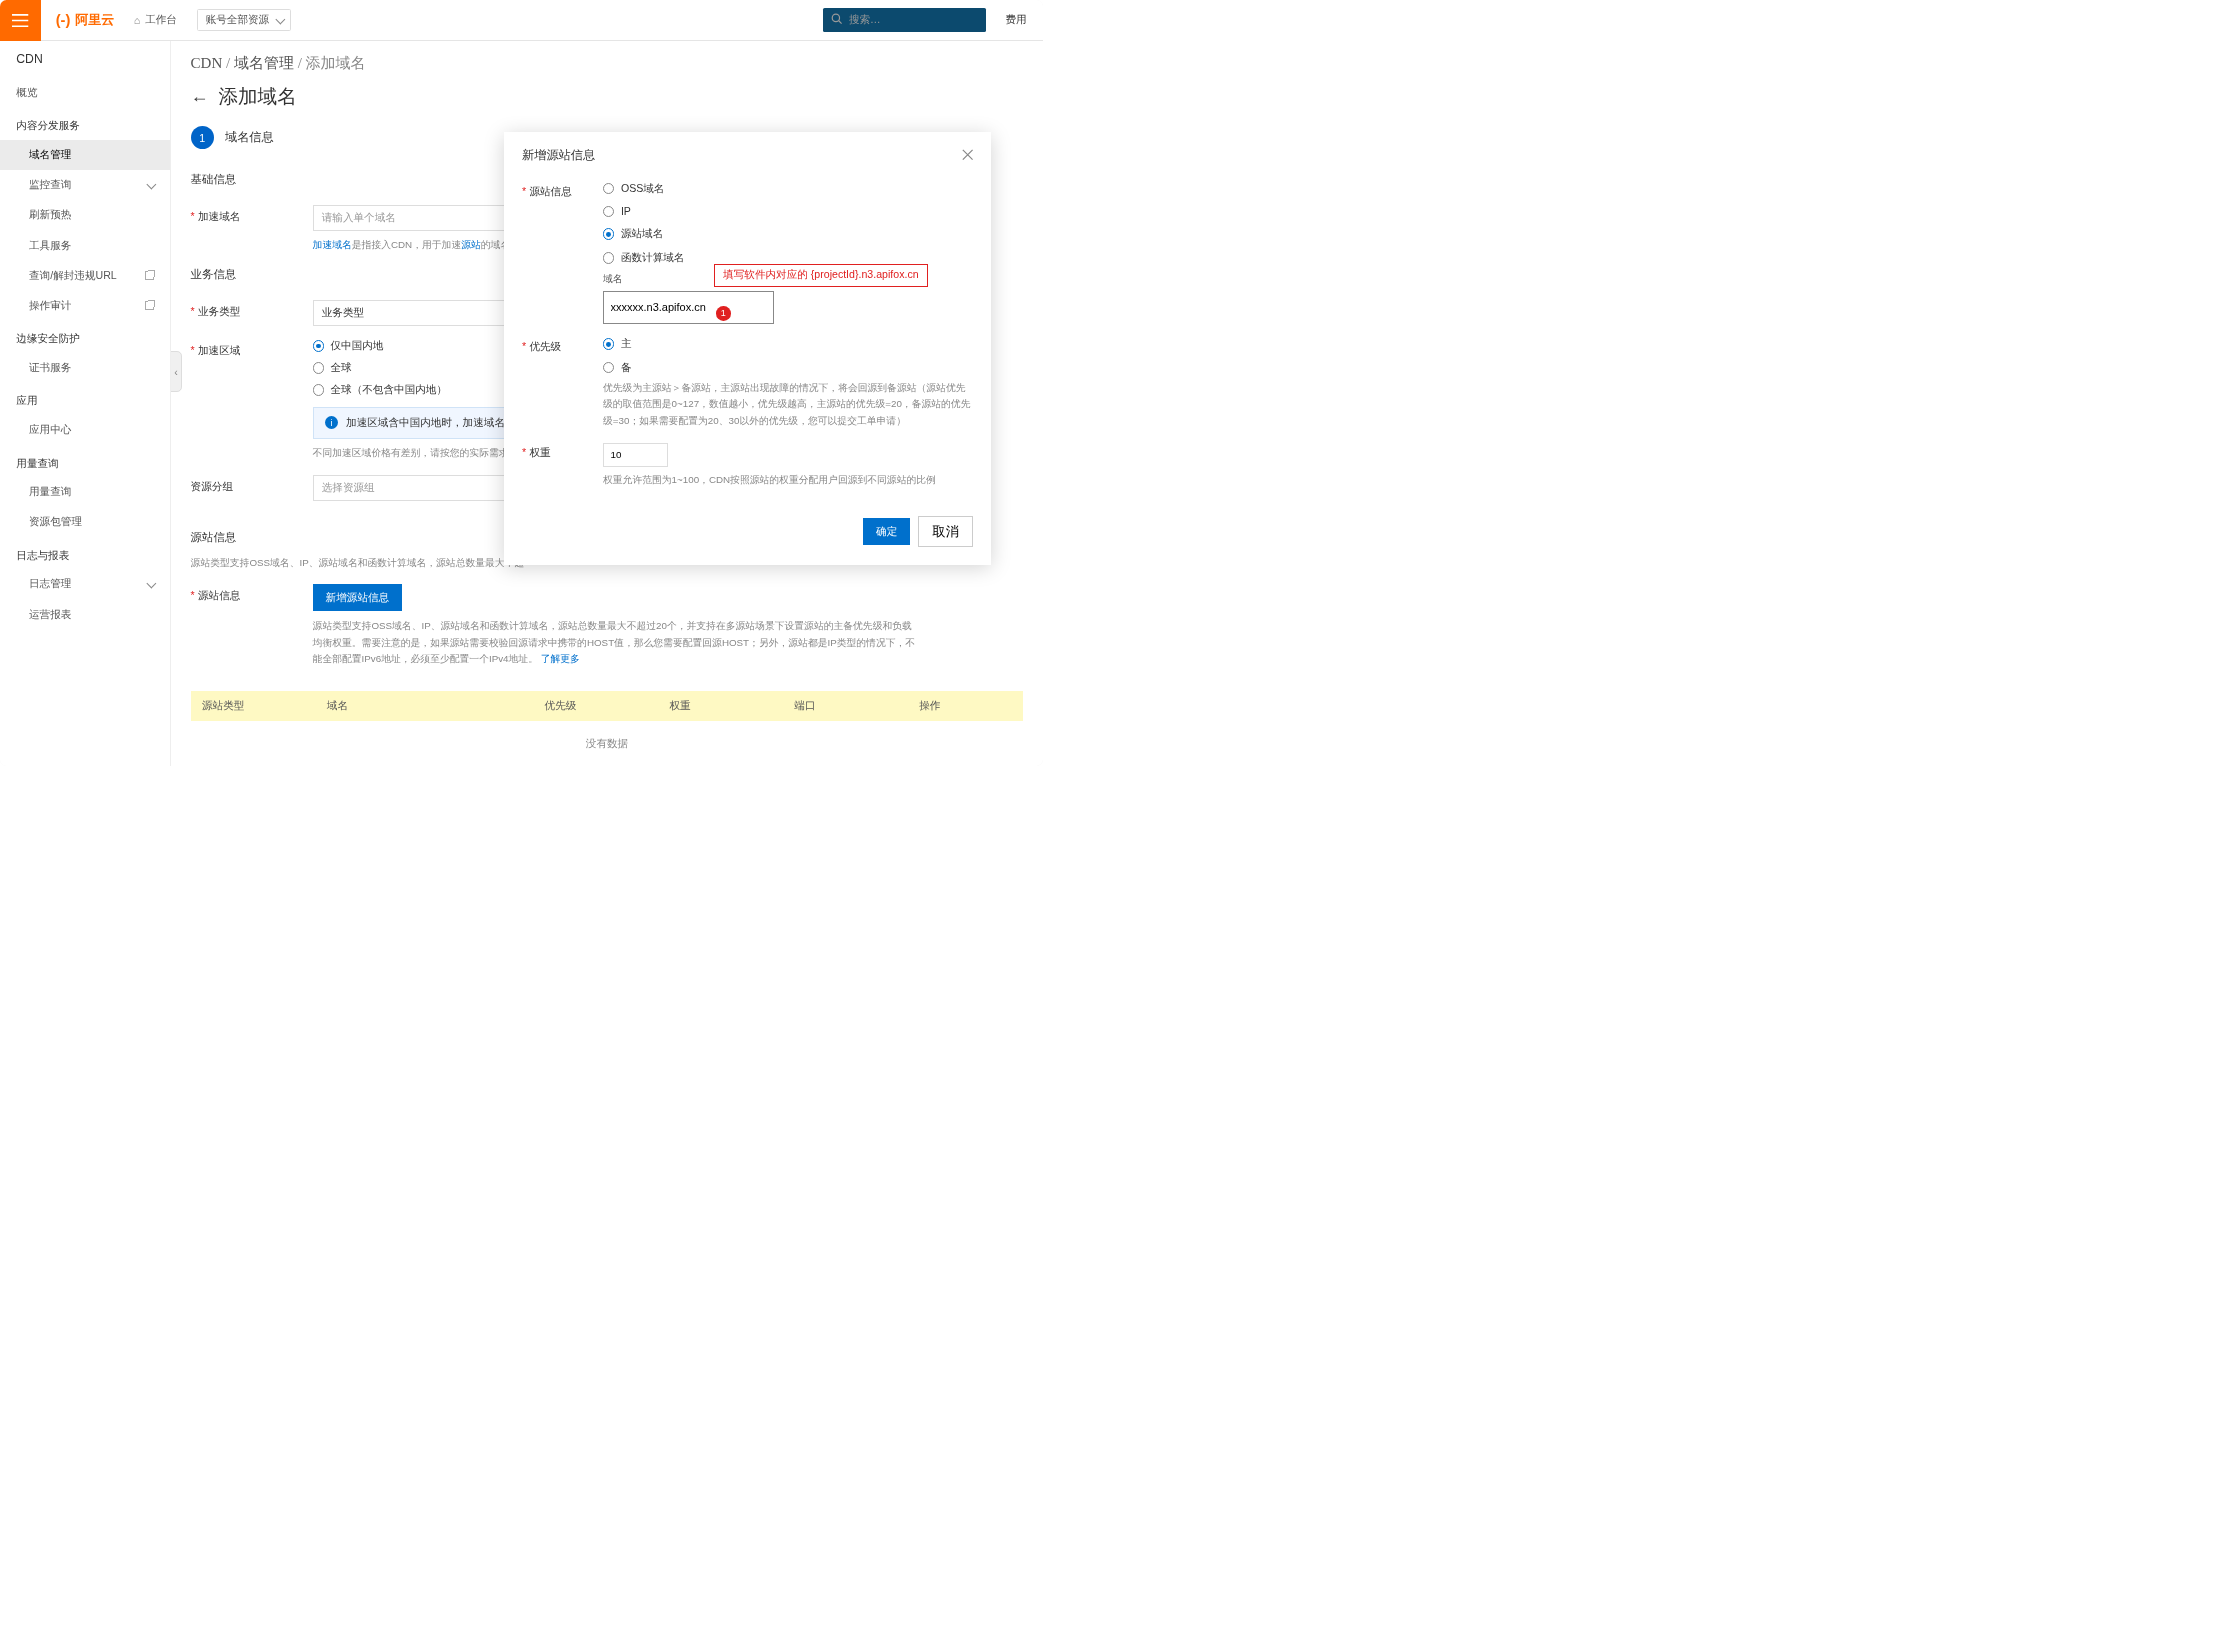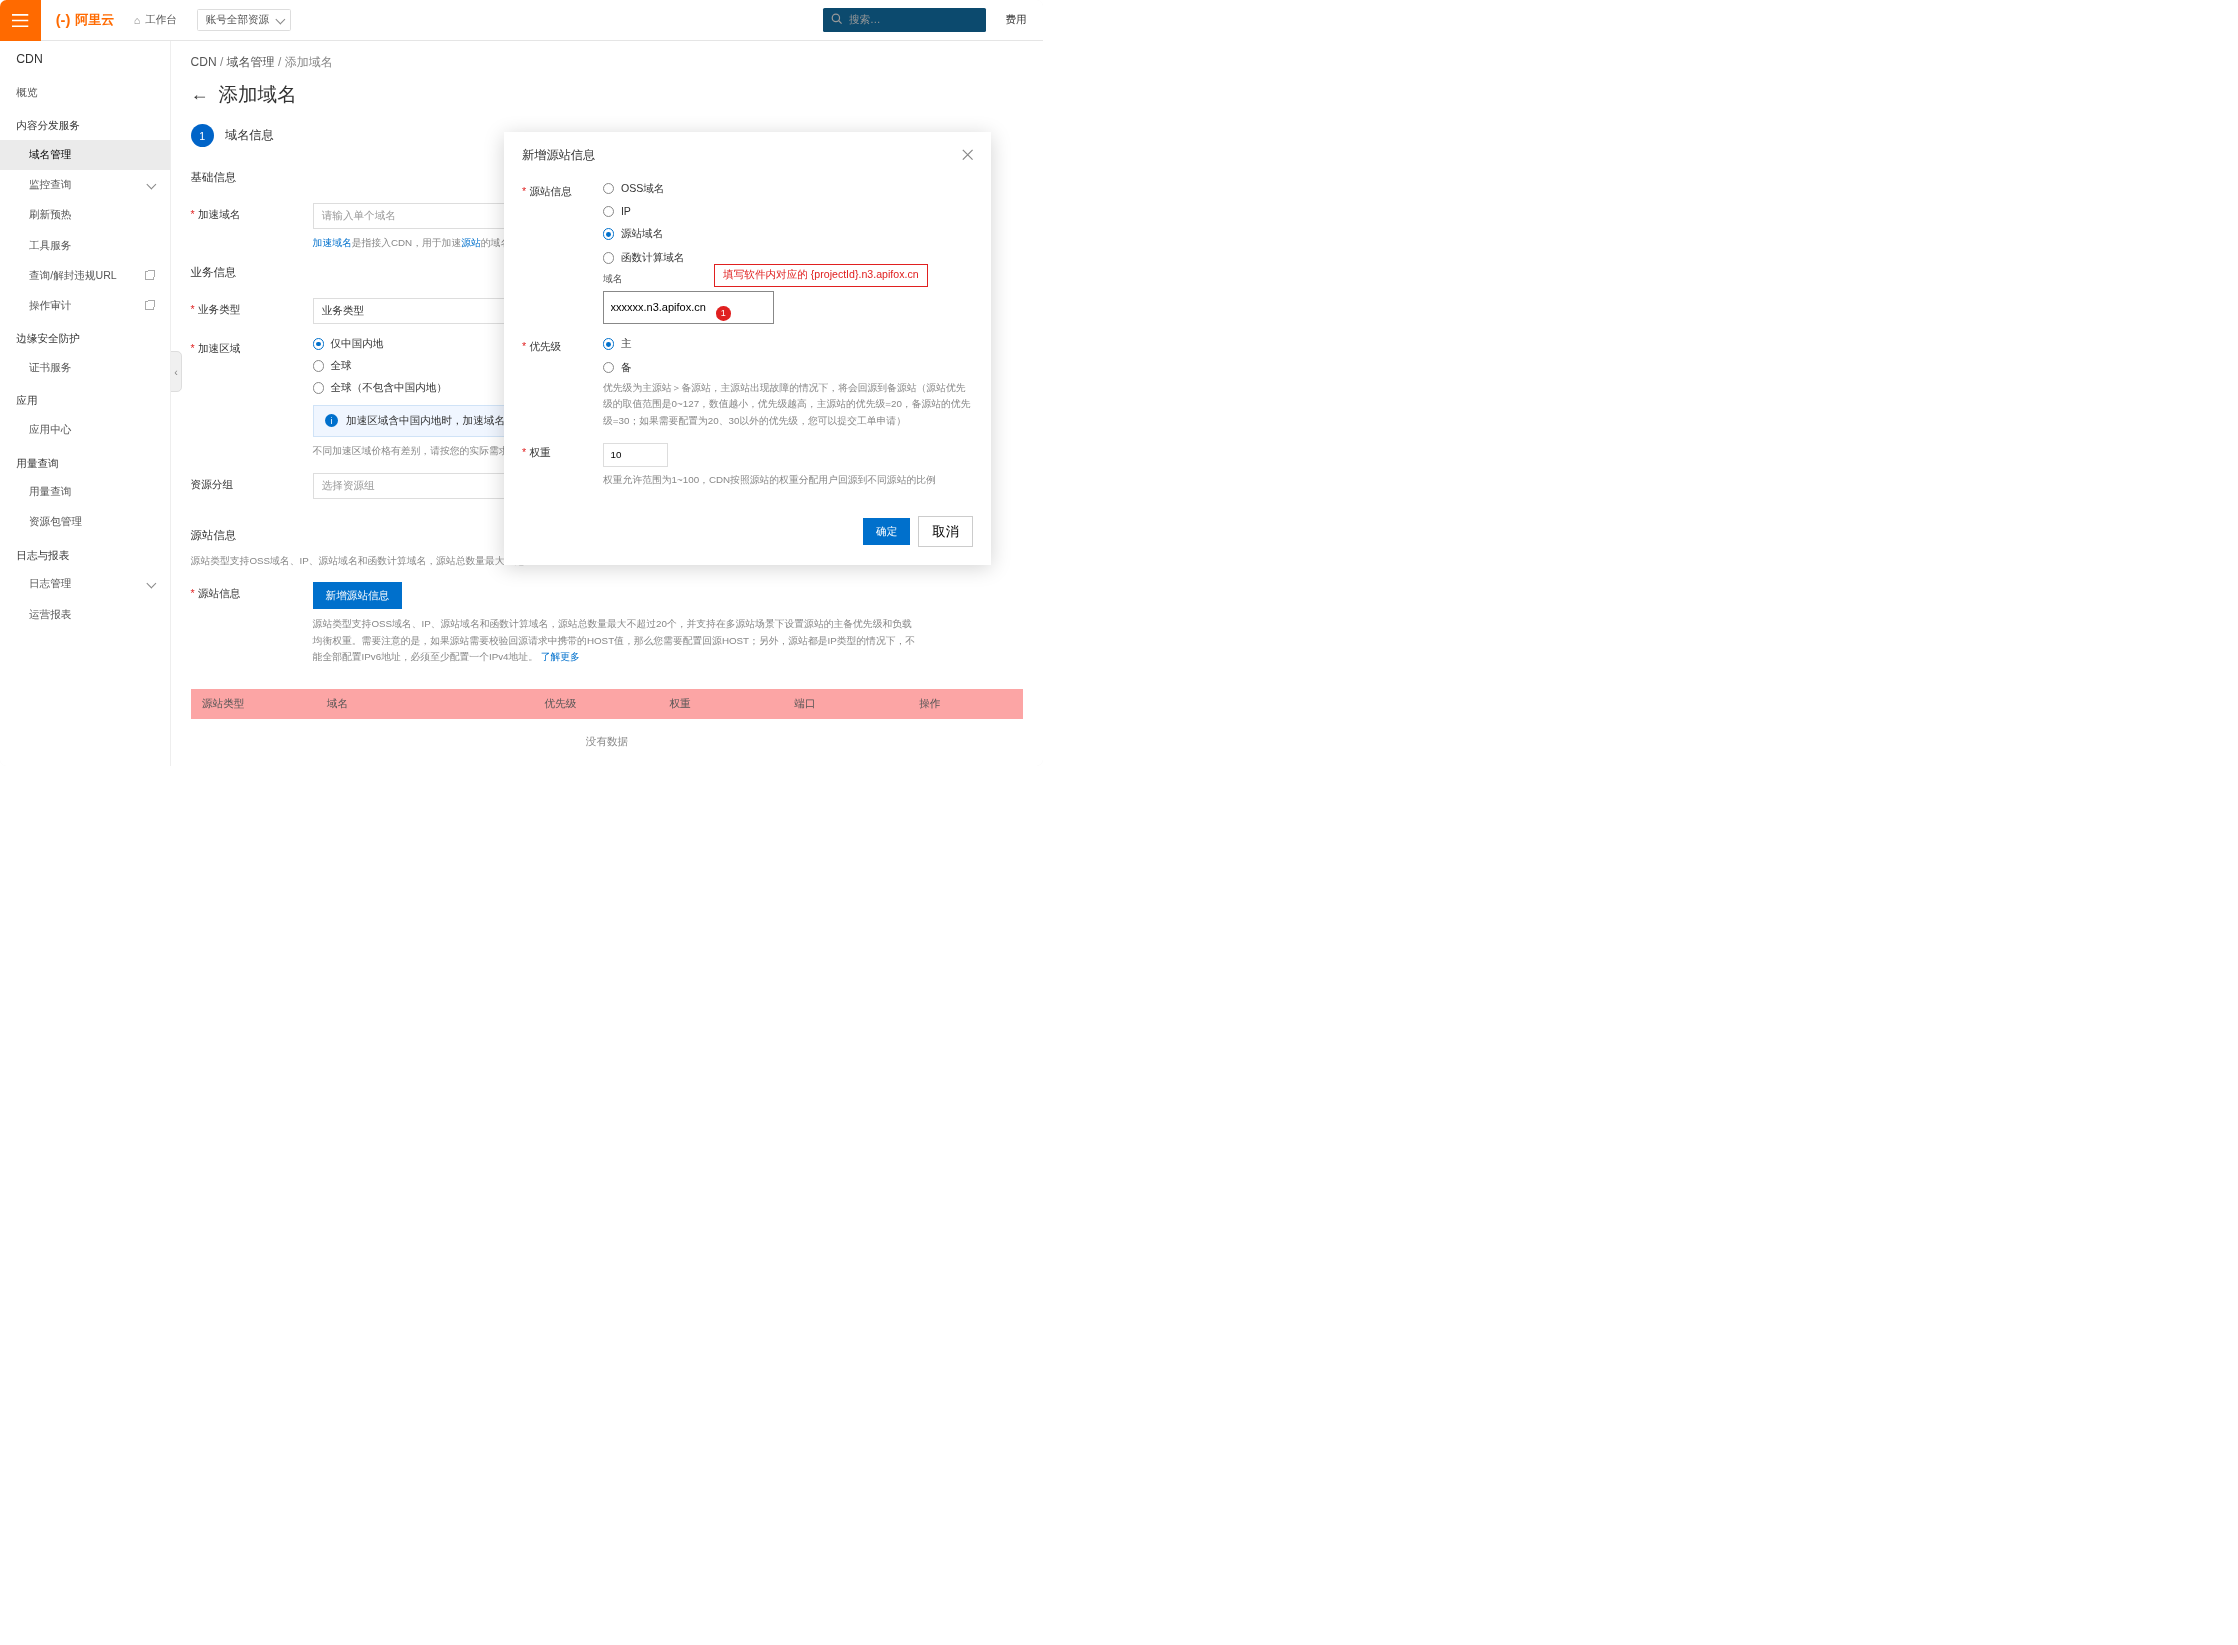--- a/index.html
+++ b/index.html
@@ -26,21 +26,21 @@
 .sidebar { width: 171px; background: #fff; border-right: 0.8px solid #eee; overflow-y: auto; }
 .sb-title { padding: 11.4px 16.3px; font-size: 12.2px; font-weight: 500; }
 .sb-item { padding: 8.1px 16.3px; color: #555; cursor: pointer; display: flex; align-items: center; justify-content: space-between; }
 .sb-item.lv2 { padding-left: 29px; }
 .sb-item.active { background: #ebebeb; color: #000; }
 .sb-section { padding: 11.4px 16.3px 6.5px; color: #333; font-size: 10.6px; font-weight: 500; }
 .sb-ext { display: inline-block; width: 9px; height: 9px; border: 0.8px solid #aaa; position: relative; margin-left: 3.3px; }
 .sb-ext::after { content: ""; position: absolute; top: -2.4px; right: -2.4px; width: 5.7px; height: 5.7px; border-top: 0.8px solid #aaa; border-right: 0.8px solid #aaa; background: #fff; }
 
 .main { flex: 1; overflow-y: auto; background: #fff; padding: 0 0 33px 0; position: relative; }
-.breadcrumb { padding: 13px 19.6px 6.5px; color: #888; font-size: 12px; }
+.breadcrumb { padding: 13px 19.6px 6.5px; color: #888; font-size: 15px; font-family: Liberation Serif, serif; }
 .breadcrumb a { color: #555; text-decoration: none; }
 .page-title { padding: 3.3px 19.6px 16.3px; font-size: 19.6px; font-weight: 500; display: flex; align-items: center; }
 .back-arrow { margin-right: 9.8px; cursor: pointer; font-size: 18px; }
 
 .step-row { display: flex; align-items: center; padding: 0 19.6px 16.3px; }
 .step-num { width: 23px; height: 23px; border-radius: 50%; background: #0064c8; color: #fff; display: flex; align-items: center; justify-content: center; font-size: 10.6px; margin-right: 11.4px; }
 .step-label { font-size: 12.2px; font-weight: 500; }
 
 .section-h { padding: 6.5px 19.6px 11.4px; font-size: 11.4px; font-weight: 500; }
 .form-row { display: flex; padding: 6.5px 19.6px; align-items: flex-start; }
@@ -52,21 +52,21 @@
 .help { color: #888; font-size: 9.8px; margin-top: 6.5px; line-height: 1.7; }
 .help .link { color: #0070cc; }
 .radio-col { display: flex; flex-direction: column; gap: 8.1px; }
 .radio-item { display: flex; align-items: center; cursor: pointer; }
 .radio { width: 11.4px; height: 11.4px; border: 0.8px solid #888; border-radius: 50%; margin-right: 6.5px; position: relative; }
 .radio.chk { border-color: #0070cc; }
 .radio.chk::after { content: ""; position: absolute; top: 2.4px; left: 2.4px; width: 4.9px; height: 4.9px; background: #0070cc; border-radius: 50%; }
 .alert { background: #f0f6ff; border: 0.8px solid #d0e3f7; padding: 8.1px 11.4px; display: flex; align-items: center; margin-top: 9.8px; width: 505px; }
 .alert-ic { width: 13px; height: 13px; background: #0070cc; border-radius: 50%; color: #fff; display: flex; align-items: center; justify-content: center; font-size: 9px; margin-right: 8.1px; flex-shrink: 0; }
 .btn-primary { background: #0070cc; color: #fff; border: none; padding: 6.5px 13px; cursor: pointer; font-size: 10.6px; }
-.table-head { display: flex; background: #fca5a5; padding: 8.1px 11.4px; margin: 16.3px 19.6px 0; color: #555; gap: 32px; }
+.table-head { display: flex; background: #fef9c3; padding: 8.1px 11.4px; margin: 16.3px 19.6px 0; color: #555; gap: 32px; }
 .th { flex: 1; }
 .table-empty { text-align: center; padding: 16.3px; color: #888; }
 
 .expand-handle { position: absolute; left: -0.8px; top: 310px; width: 11.4px; height: 41px; background: #f0f0f0; border: 0.8px solid #ddd; border-radius: 0 4.9px 4.9px 0; display: flex; align-items: center; justify-content: center; color: #888; cursor: pointer; }
 
 
 .overlay { position: absolute; inset: 0; background: rgba(0,0,0,0); pointer-events: none; }
 .modal { position: absolute; top: 132px; left: 504px; width: 487px; background: #fff; box-shadow: 0 3.3px 19.6px rgba(0,0,0,0.18); pointer-events: auto; }
 .modal-head { display: flex; justify-content: space-between; align-items: center; padding: 14.7px 18px 11.4px; }
 .modal-title { font-size: 12.2px; font-weight: 500; }

